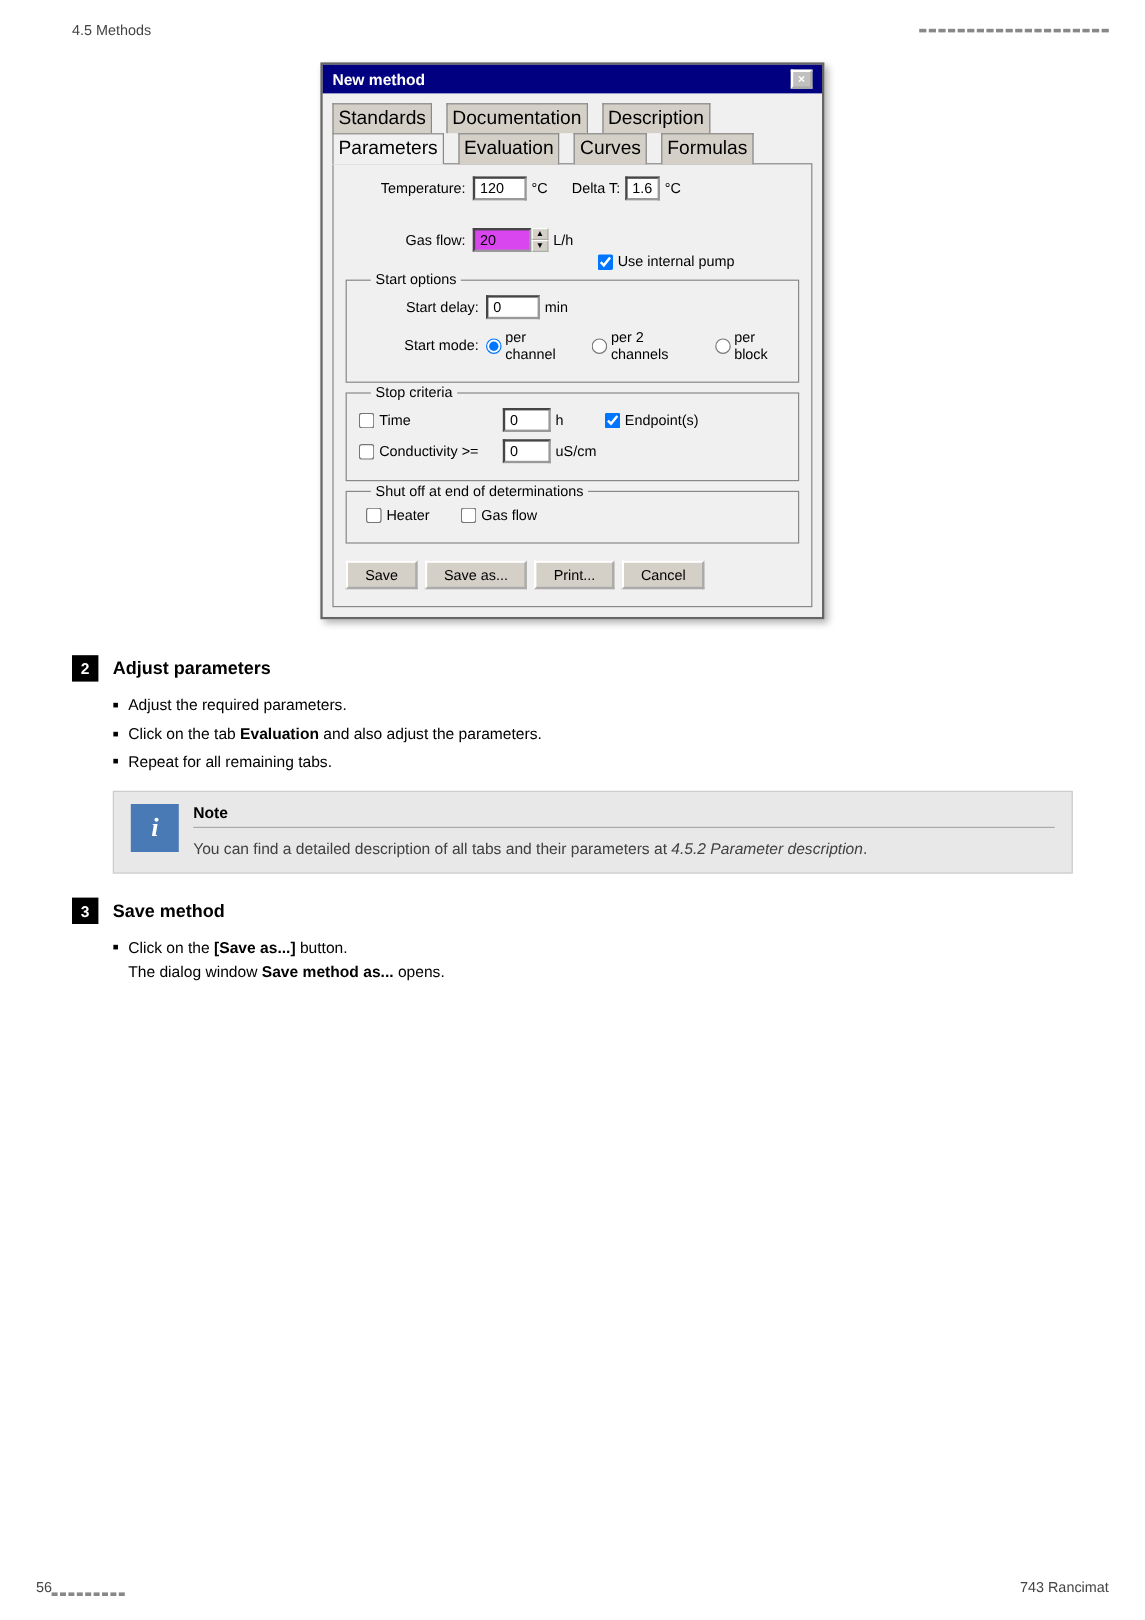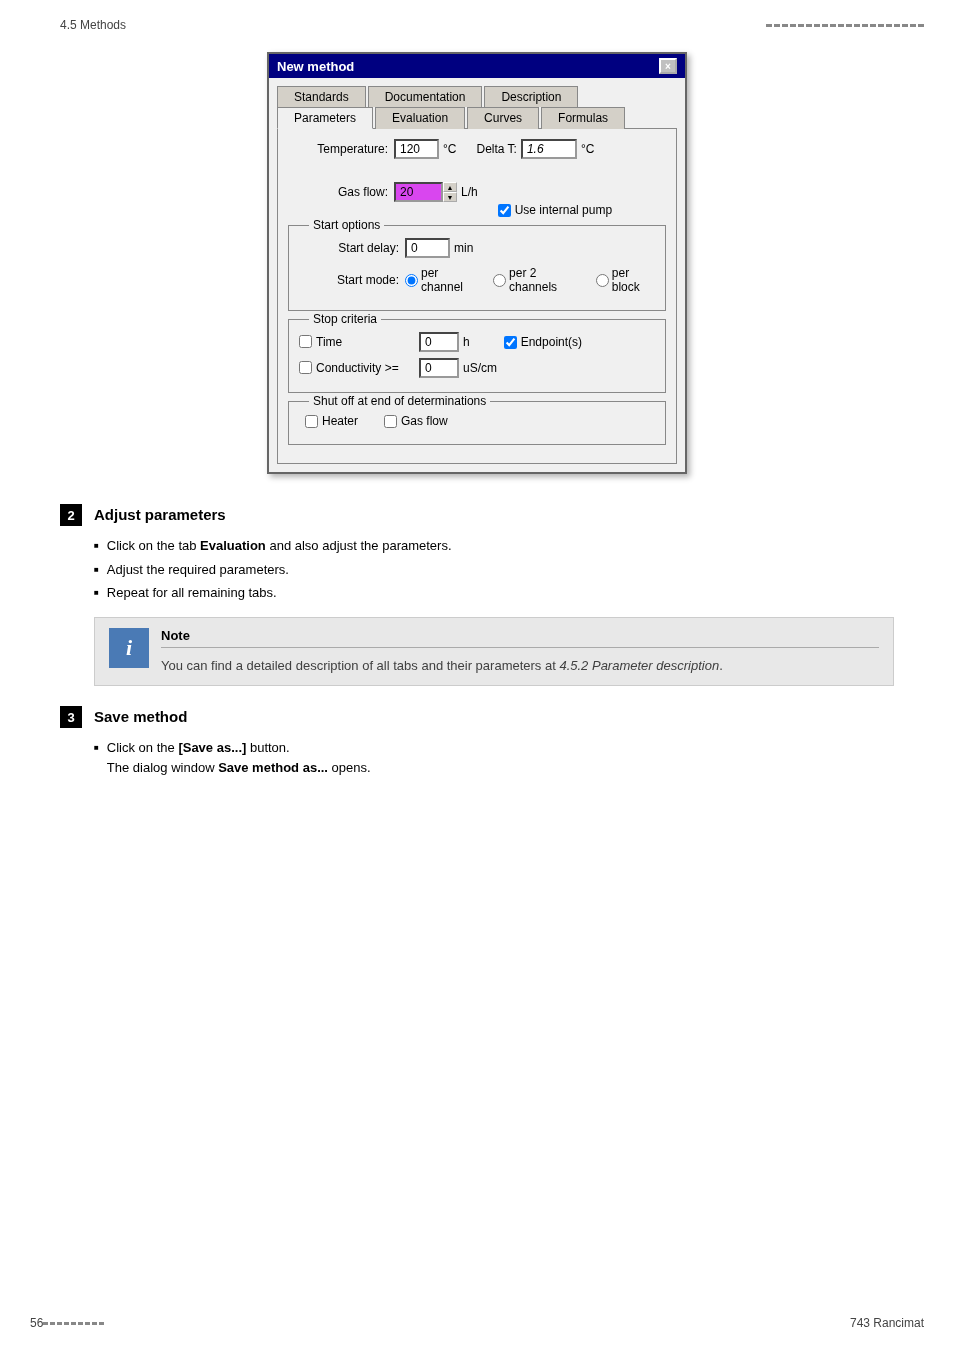--- a/index.html
+++ b/index.html
@@ -89,24 +89,24 @@
     }
 
     .tab-row-top {
       margin-bottom: 0;
     }
 
     .tab {
       background: #d4d0c8;
       border: 1px solid #888;
       border-bottom: none;
-      padding: 3px 16px;
-      font-size: 12px;
+      padding: 3px 4px;
+      font-size: 16px;
       cursor: pointer;
-      margin-right: 2px;
+      margin-right: 12px;
     }
 
     .tab.active {
       background: #f0f0f0;
       font-weight: normal;
       border-bottom: 1px solid #f0f0f0;
       z-index: 1;
     }
 
     .tab-container {
@@ -229,21 +229,21 @@
 
     
     .stop-row {
       display: flex;
       align-items: center;
       margin-bottom: 6px;
     }
 
     .stop-checkbox {
       display: flex;
-      align-items: flex-start;
+      align-items: flex-end;
       min-width: 120px;
       font-size: 12px;
     }
 
     .stop-checkbox input {
       margin-right: 4px;
     }
 
     
     .dialog-buttons {
@@ -369,21 +369,21 @@
       right: 0;
       display: flex;
       justify-content: space-between;
       padding: 0 30px;
       font-size: 12px;
       color: #444;
     }
 
     .footer-left {
       display: flex;
-      align-items: center;
+      align-items: flex-end;
       gap: 0;
     }
 
     .footer-dots {
       display: flex;
       gap: 2px;
     }
 
     .footer-dot {
       width: 5px;
@@ -446,21 +446,21 @@
         </div>
 
         <div class="tab-container">
 
           <div class="form-row">
             <span class="form-label">Temperature:</span>
             <input class="form-input" type="text" style="width: 45px;" value="120">
             <span class="form-unit">°C</span>
             <div class="delta-group">
               <span style="font-size:12px;margin-right:4px;">Delta T:</span>
-              <input class="form-input" type="text" style="width: 56px; font-style: italic;" value="1.6">
+              <input class="form-input" type="text" style="width: 29px;" value="1.6">
               <span class="form-unit">°C</span>
             </div>
           </div>
 
           <div class="form-row">
             <span class="form-label">Gas flow:</span>
             <div class="spinner-input">
               <input type="text" style="width: 49px; border: 2px inset rgb(153, 153, 153); background: #d946ef; padding: 1px 4px; font-size: 12px; height: 20px;" value="20">
               <div class="spinner-buttons">
                 <div class="spinner-btn">▲</div>
@@ -543,40 +543,46 @@
                   <span style="font-size:12px;margin-right:20px;">Heater</span>
                 </div>
                 <div class="checkbox-row">
                   <input type="checkbox" style="">
                   <span style="font-size:12px;">Gas flow</span>
                 </div>
               </div>
             </div>
           </div>
 
+          <div class="dialog-buttons">
+            <button class="btn">Save</button>
+            <button class="btn">Save as...</button>
+            <button class="btn">Print...</button>
+            <button class="btn">Cancel</button>
+          </div>
 
         </div>
       </div>
     </div>
   </div>
 
   <div class="step-section">
     <div class="step-header">
       <div class="step-number">2</div>
       <span class="step-title">Adjust parameters</span>
     </div>
     <div class="step-content">
       <ul class="bullet-list">
         <li>
+          <span>Adjust the required parameters.</span>
+        </li>
+        <li>
           <span>
             <span>Click on the tab </span><strong>Evaluation</strong><span> and also adjust the parameters.</span>
           </span>
-        </li>
-        <li>
-          <span>Adjust the required parameters.</span>
         </li>
         <li>
           <span>Repeat for all remaining tabs.</span>
         </li>
       </ul>
 
       <div class="note-box">
         <div class="note-icon">
           <span>i</span>
         </div>

